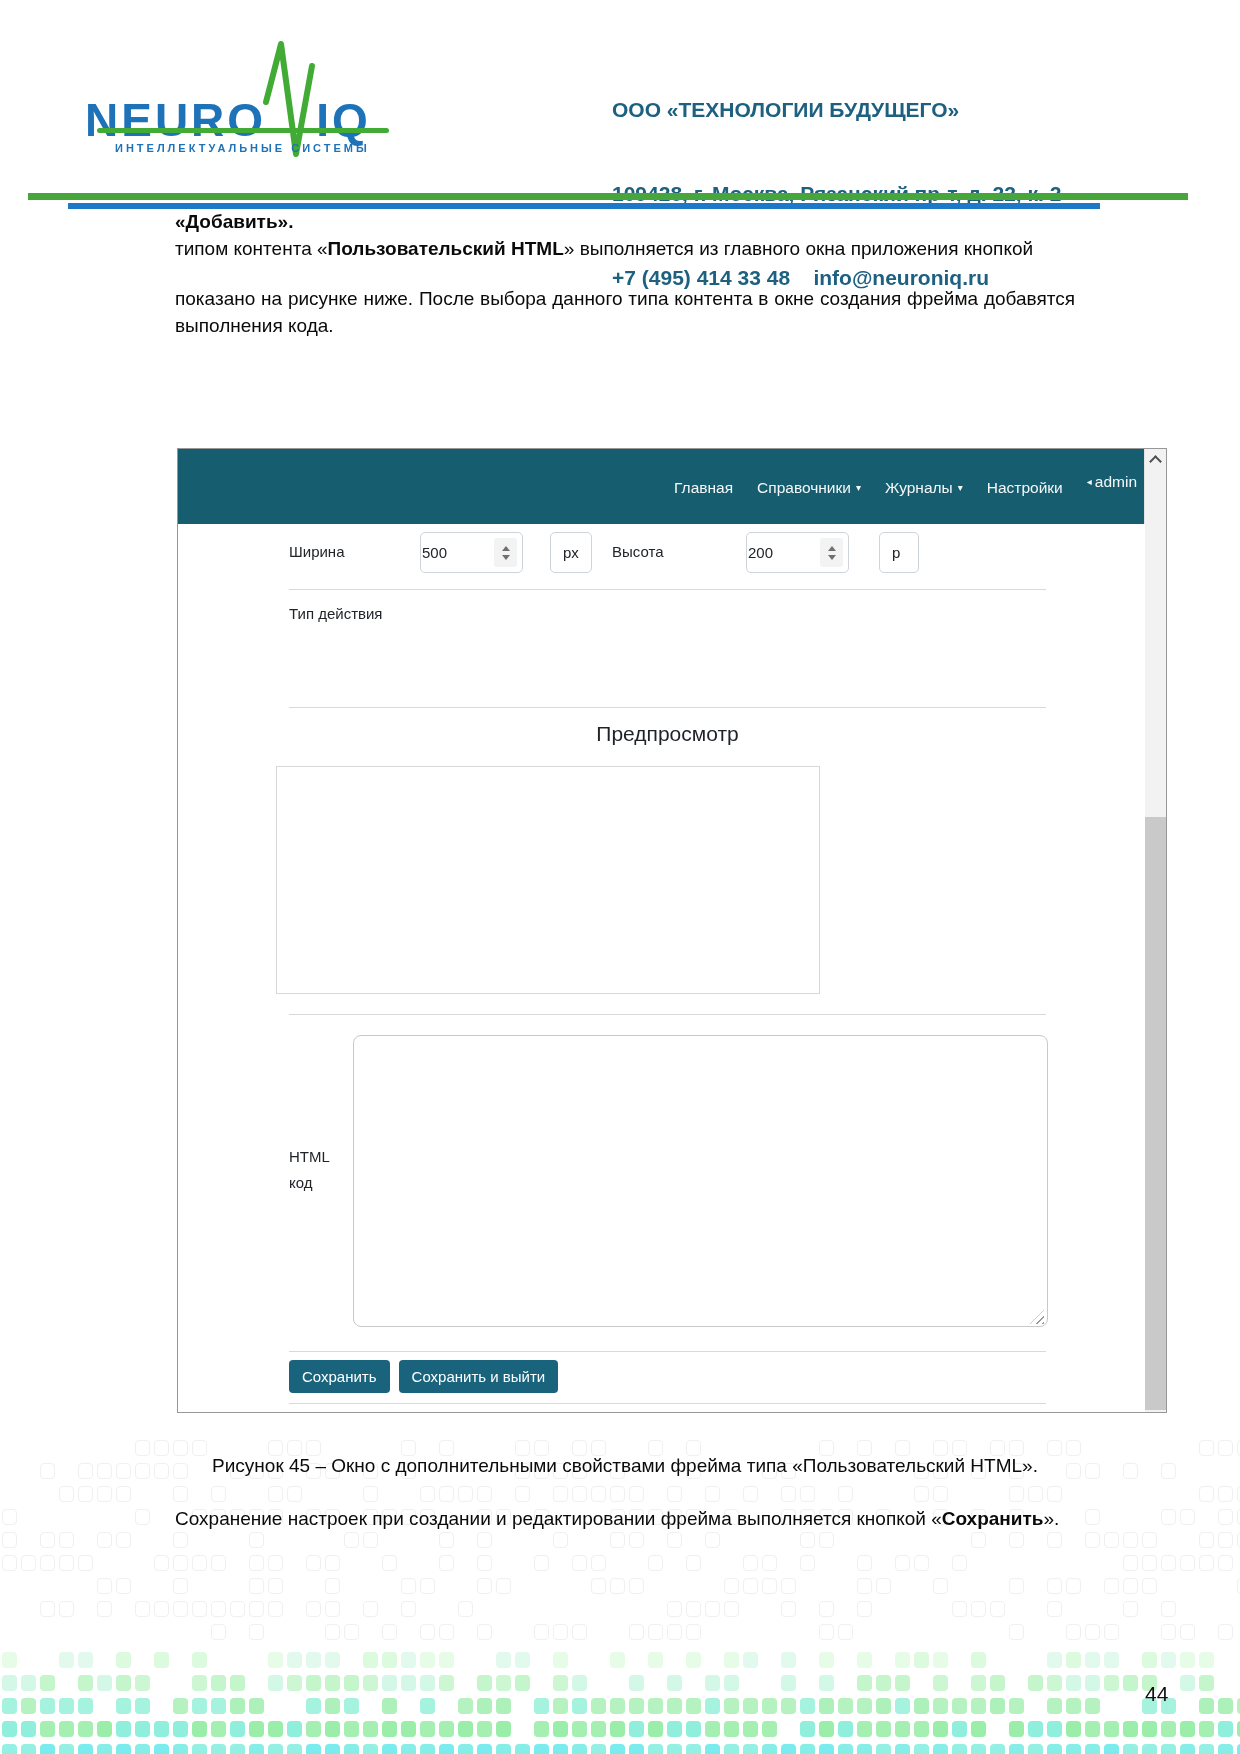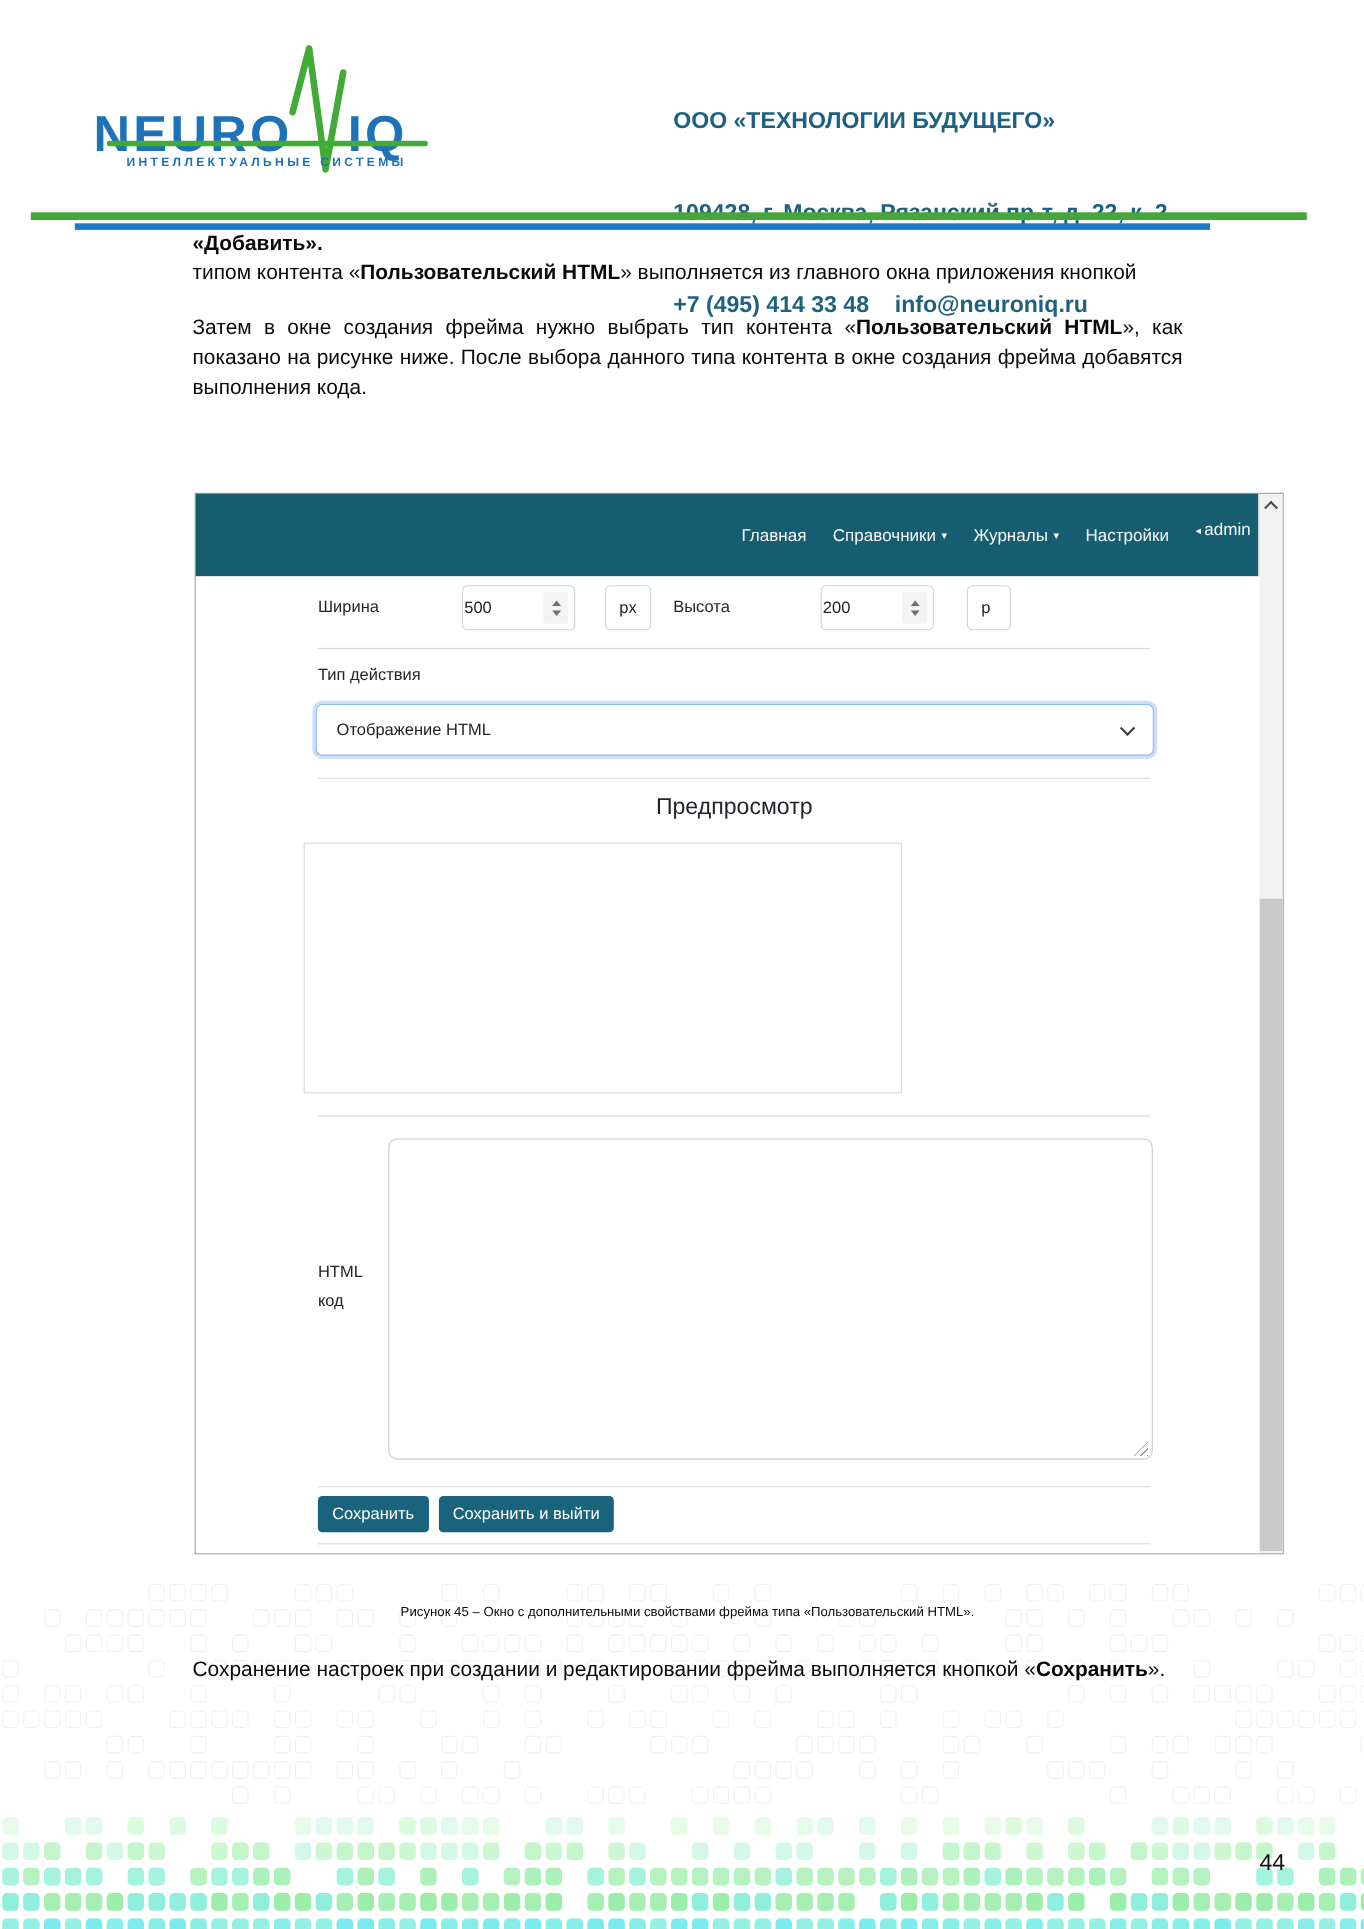--- a/index.html
+++ b/index.html
@@ -21,21 +21,21 @@
   .company{left:612px;top:40px;width:490px;font-size:21px;font-weight:bold;line-height:28px;color:var(--header_text);white-space:pre;}
   .rule-green{left:28px;top:193px;width:1160px;height:7px;background:var(--rule_green);}
   .rule-blue{left:68px;top:203px;width:1032px;height:6px;background:var(--rule_blue);}
 
   
   .doc-text{font-size:19px;line-height:27px;color:#0a0a0a;}
   .col{left:175px;width:900px;}
   .jline{text-align:justify;text-align-last:justify;}
   .jline:last-child{text-align-last:left;}
   .b{font-weight:bold;}
-  .caption{left:175px;width:900px;text-align:center;font-size:12px;}
+  .caption{left:175px;width:900px;text-align:center;font-size:19px;}
 
   
   .shot{left:177px;top:448px;width:988px;height:963px;border:1px solid #979797;background:#fff;box-sizing:content-box;z-index:1;}
   .shot-navbar{position:absolute;left:0;top:0;right:21px;height:75px;background:var(--teal);}
   .brand{position:absolute;left:20px;top:10px;color:#fff;font-size:17.5px;line-height:24px;}
   .navlinks{position:absolute;right:8px;top:30px;display:flex;gap:24px;align-items:center;color:#f4f8f9;font-size:15.5px;}
   .navlink{display:flex;align-items:center;gap:5px;cursor:default;}
   .caret{font-size:10px;line-height:10px;}
   .nav-user{margin-top:-13px;display:flex;align-items:center;gap:3px;}
   .nav-user .tri{font-size:10px;}
@@ -631,21 +631,20 @@
 </div>
 
 <div class="abs rule-green z1"></div>
 <div class="abs rule-blue z1"></div>
 
 <div class="abs col doc-text z1" style="top:208px;">
     <div class="jline"><span class="b">«Добавить».</span></div>
     <div class="jline"><span>типом контента «</span><span class="b">Пользовательский HTML</span><span>» выполняется из главного окна приложения кнопкой</span></div>
   </div>
 <div class="abs col doc-text z1" style="top:285px;">
-    <div class="jline"><span>Затем в окне создания фрейма нужно выбрать тип контента «</span><span class="b">Пользовательский HTML</span><span>», как</span></div>
     <div class="jline"><span>показано на рисунке ниже. После выбора данного типа контента в окне создания фрейма добавятся</span></div>
     <div class="jline"><span>выполнения кода.</span></div>
   </div>
 
 <div class="abs shot">
 
   <div class="shot-navbar">
     <div class="navlinks">
       <div class="navlink">
         <span>Главная</span>
@@ -697,24 +696,20 @@
         <div class="tri-dn"></div>
       </div>
     </div>
     <div class="unit-box" style="left:701px;top:8px;width:40px;">
       <span>p</span>
     </div>
 
     <div class="hr" style="top:65px;"></div>
 
     <div class="flabel" style="left:111px;top:81px;">Тип действия</div>
-    <div class="select">
-      <span class="grow">Отображение HTML</span>
-      <div class="chev-dn"></div>
-    </div>
 
     <div class="hr" style="top:183px;"></div>
 
     <div class="preview-title">Предпросмотр</div>
     <div class="preview-box"></div>
 
     <div class="hr" style="top:490px;"></div>
 
     <div class="code-label">
       <div>HTML</div>

